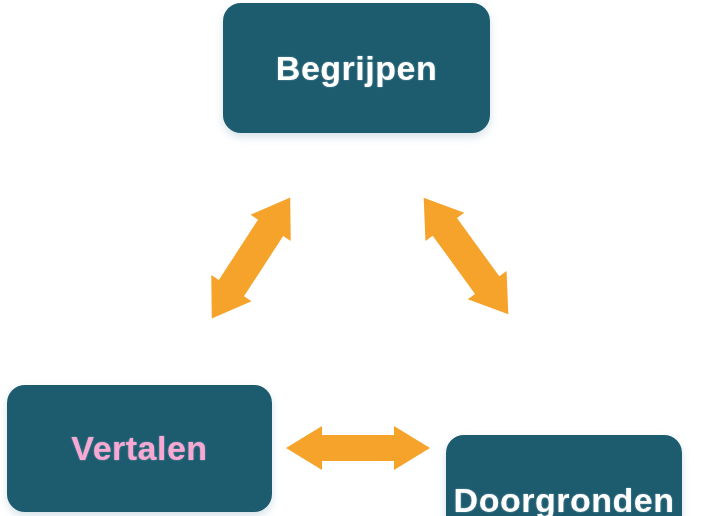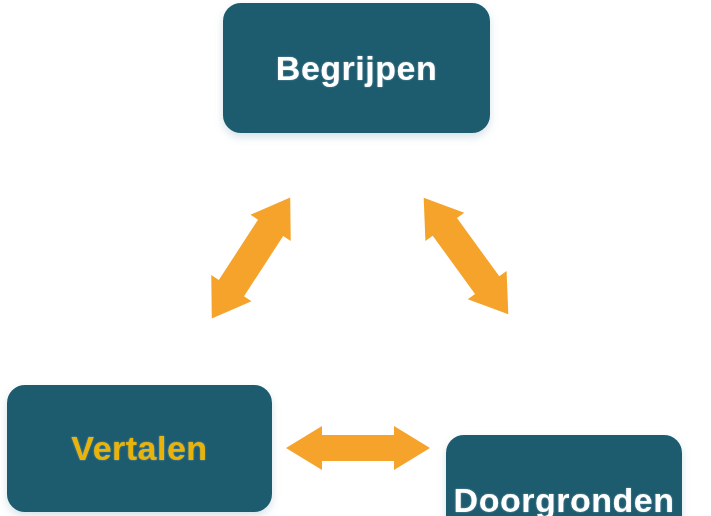--- a/index.html
+++ b/index.html
@@ -48,21 +48,21 @@
 </head>
 <body>
 
 <div class="canvas" style="background: rgb(255, 255, 255);">
 
   <div class="node node-begrijpen" style="background: rgb(29, 91, 111);">
     <span class="node-label" style="color: rgb(255, 255, 255);">Begrijpen</span>
   </div>
 
   <div class="node node-vertalen" style="background: rgb(29, 91, 111);">
-    <span class="node-label" style="color: #eab308;">Vertalen</span>
+    <span class="node-label" style="color: #f9a8d4;">Vertalen</span>
   </div>
 
   <div class="node node-doorgronden" style="background: rgb(29, 91, 111);">
     <span class="node-label" style="color: rgb(255, 255, 255);">Doorgronden</span>
   </div>
 
   <svg class="arrow arrow-left" viewBox="0 0 150 60">
     <polygon points="3,30 39,6 39,15 111,15 111,6 147,30 111,54 111,45 39,45 39,54" fill="#F5A32B"></polygon>
   </svg>
 

